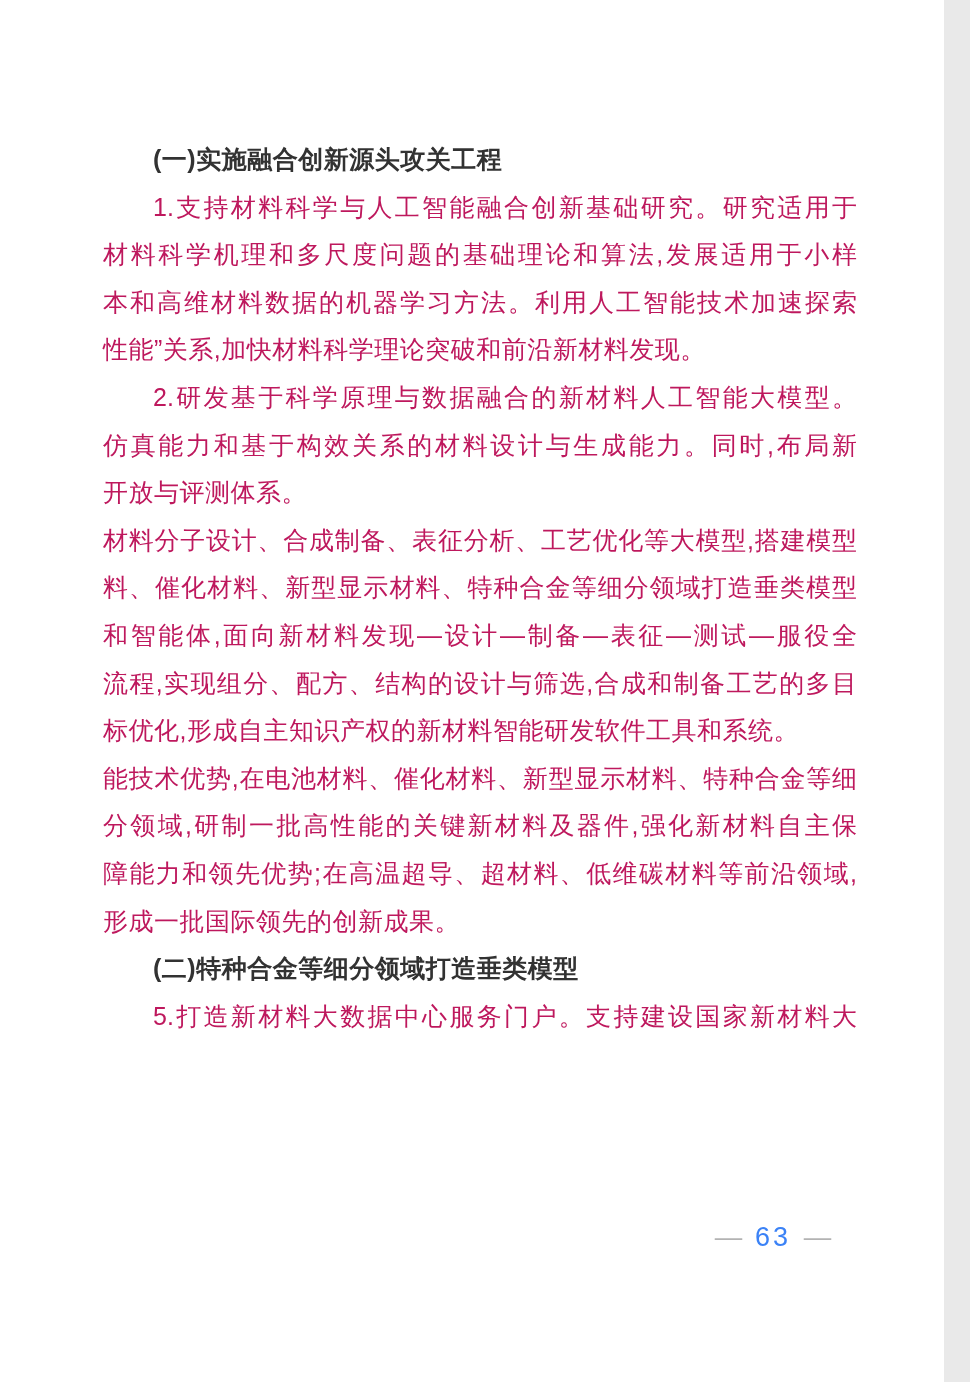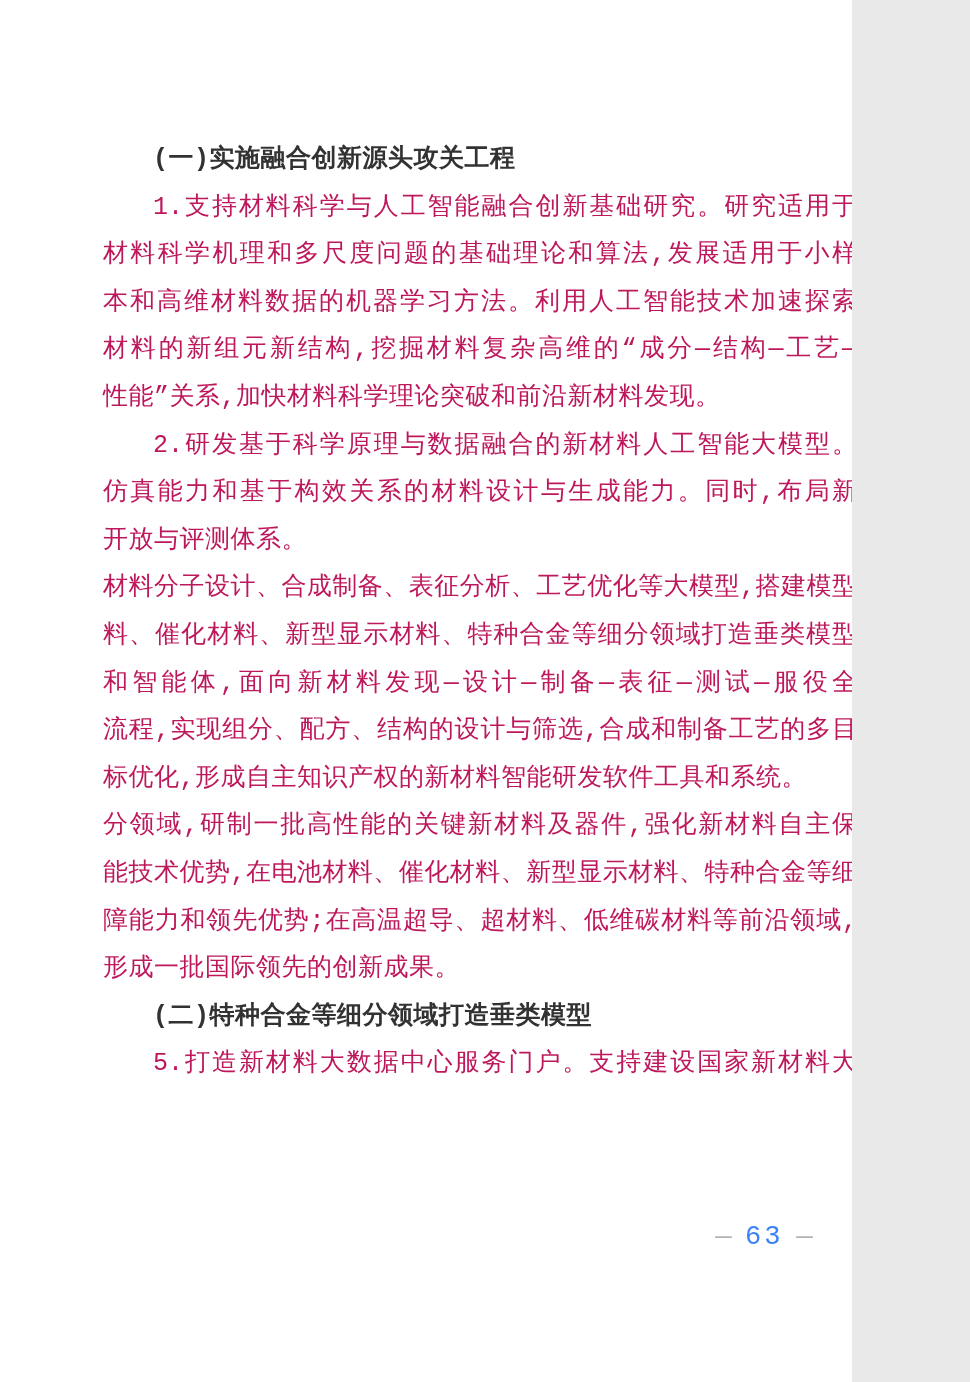--- a/index.html
+++ b/index.html
@@ -2,25 +2,25 @@
 <html><head>
 <meta charset="utf-8">
 <style>
   html, body {
     margin: 0;
     padding: 0;
     background: #e9e9e9;
   }
   .page {
     position: relative;
-    width: 852px;
+    width: 944px;
     height: 1382px;
     background: #ffffff;
     overflow: hidden;
-    font-family: Liberation Mono, monospace;
+    font-family: Liberation Sans, sans-serif;
   }
   .text-block {
     position: absolute;
     left: 103px;
     top: 136px;
     width: 754px;
   }
   .line {
     height: 47.6px;
     line-height: 47.6px;
@@ -64,32 +64,31 @@
 </style>
 </head>
 <body>
 
 <div class="page">
   <div class="text-block">
       <div class="line indent heading">(一)实施融合创新源头攻关工程</div>
       <div class="line fill indent">1.支持材料科学与人工智能融合创新基础研究。研究适用于</div>
       <div class="line fill">材料科学机理和多尺度问题的基础理论和算法,发展适用于小样</div>
       <div class="line fill">本和高维材料数据的机器学习方法。利用人工智能技术加速探索</div>
-      <div class="line fill">材料的新组元新结构,挖掘材料复杂高维的“成分—结构—工艺—</div>
       <div class="line">性能”关系,加快材料科学理论突破和前沿新材料发现。</div>
       <div class="line fill indent">2.研发基于科学原理与数据融合的新材料人工智能大模型。</div>
       <div class="line fill">仿真能力和基于构效关系的材料设计与生成能力。同时,布局新</div>
       <div class="line">开放与评测体系。</div>
       <div class="line fill">材料分子设计、合成制备、表征分析、工艺优化等大模型,搭建模型</div>
       <div class="line fill">料、催化材料、新型显示材料、特种合金等细分领域打造垂类模型</div>
       <div class="line fill">和智能体,面向新材料发现—设计—制备—表征—测试—服役全</div>
       <div class="line fill">流程,实现组分、配方、结构的设计与筛选,合成和制备工艺的多目</div>
       <div class="line">标优化,形成自主知识产权的新材料智能研发软件工具和系统。</div>
+      <div class="line fill">能技术优势,在电池材料、催化材料、新型显示材料、特种合金等细</div>
       <div class="line fill">分领域,研制一批高性能的关键新材料及器件,强化新材料自主保</div>
-      <div class="line fill">能技术优势,在电池材料、催化材料、新型显示材料、特种合金等细</div>
       <div class="line fill">障能力和领先优势;在高温超导、超材料、低维碳材料等前沿领域,</div>
       <div class="line">形成一批国际领先的创新成果。</div>
       <div class="line indent heading">(二)特种合金等细分领域打造垂类模型</div>
       <div class="line fill indent">5.打造新材料大数据中心服务门户。支持建设国家新材料大</div>
     </div>
 
   <div class="page-number">
     <span class="dash">—</span>
     <span class="num">63</span>
     <span class="dash">—</span>

